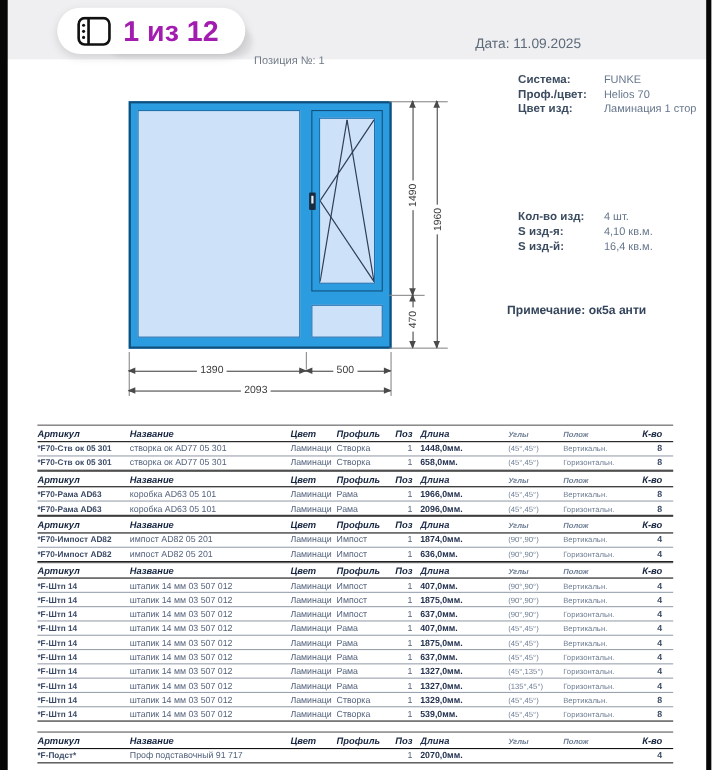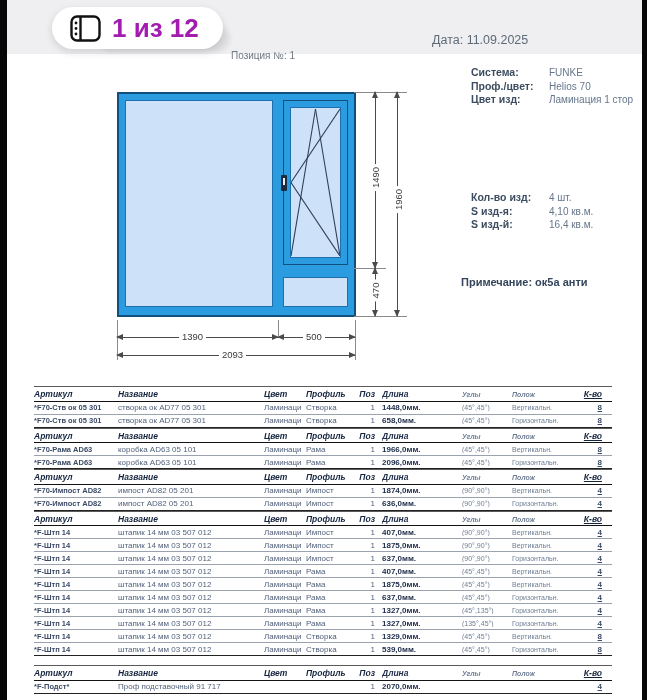--- a/index.html
+++ b/index.html
@@ -64,21 +64,21 @@
         align-items:baseline;}
   .hdr{font-style:italic;font-weight:bold;font-size:8.5px;color:#16253f;
        border-bottom:1.6px solid #131313;padding:2px 0 1.5px;}
   .prow{font-size:8px;color:#53627c;border-bottom:0.8px solid #9aa2ae;padding:1.5px 0;}
   .sec .prow:last-child{border-bottom:1.4px solid #222;}
   .c{overflow:hidden;white-space:nowrap;}
   .c0{font-weight:bold;font-size:7.5px;color:#3b4a66;}
   .c4{text-align:right;padding-right:7px;}
   .c5{font-weight:bold;color:#22304e;}
   .c6,.c7{font-size:7px;color:#6e7e94;}
-  .c8{text-align:right;padding-right:10px;font-weight:bold;color:#3b4a66;text-decoration:underline;}
+  .c8{text-align:right;padding-right:10px;font-weight:bold;color:#3b4a66;}
 </style>
 </head>
 <body>
 
 <div class="screen">
   <div class="edge left"></div>
   <div class="edge right"></div>
 
   <div class="topbar">
     <div class="ghost"></div>

